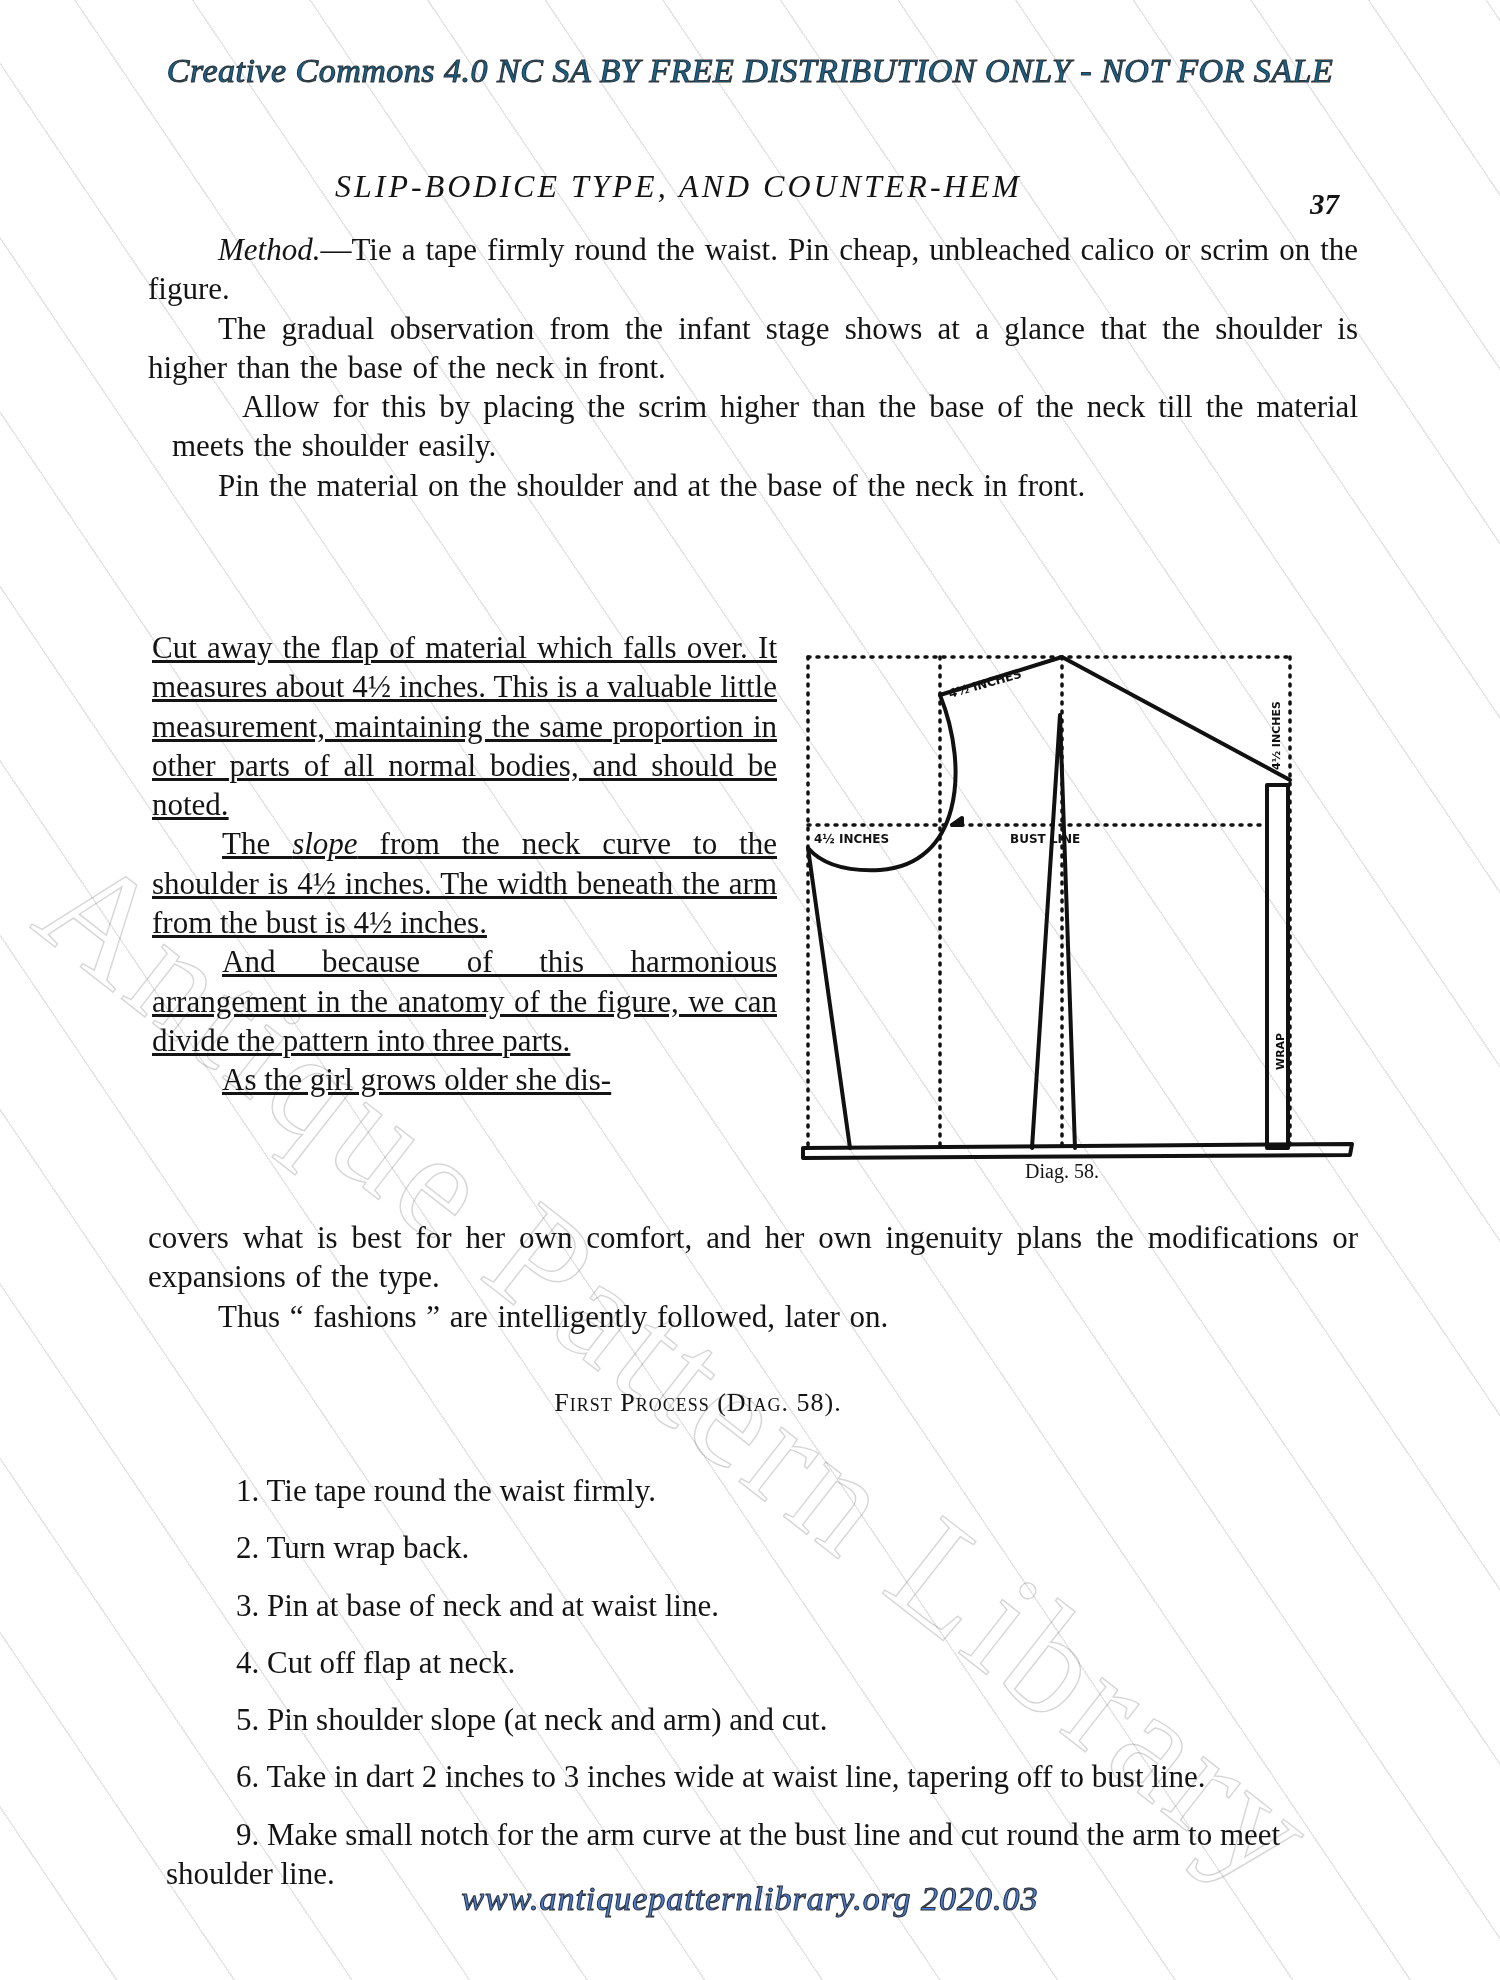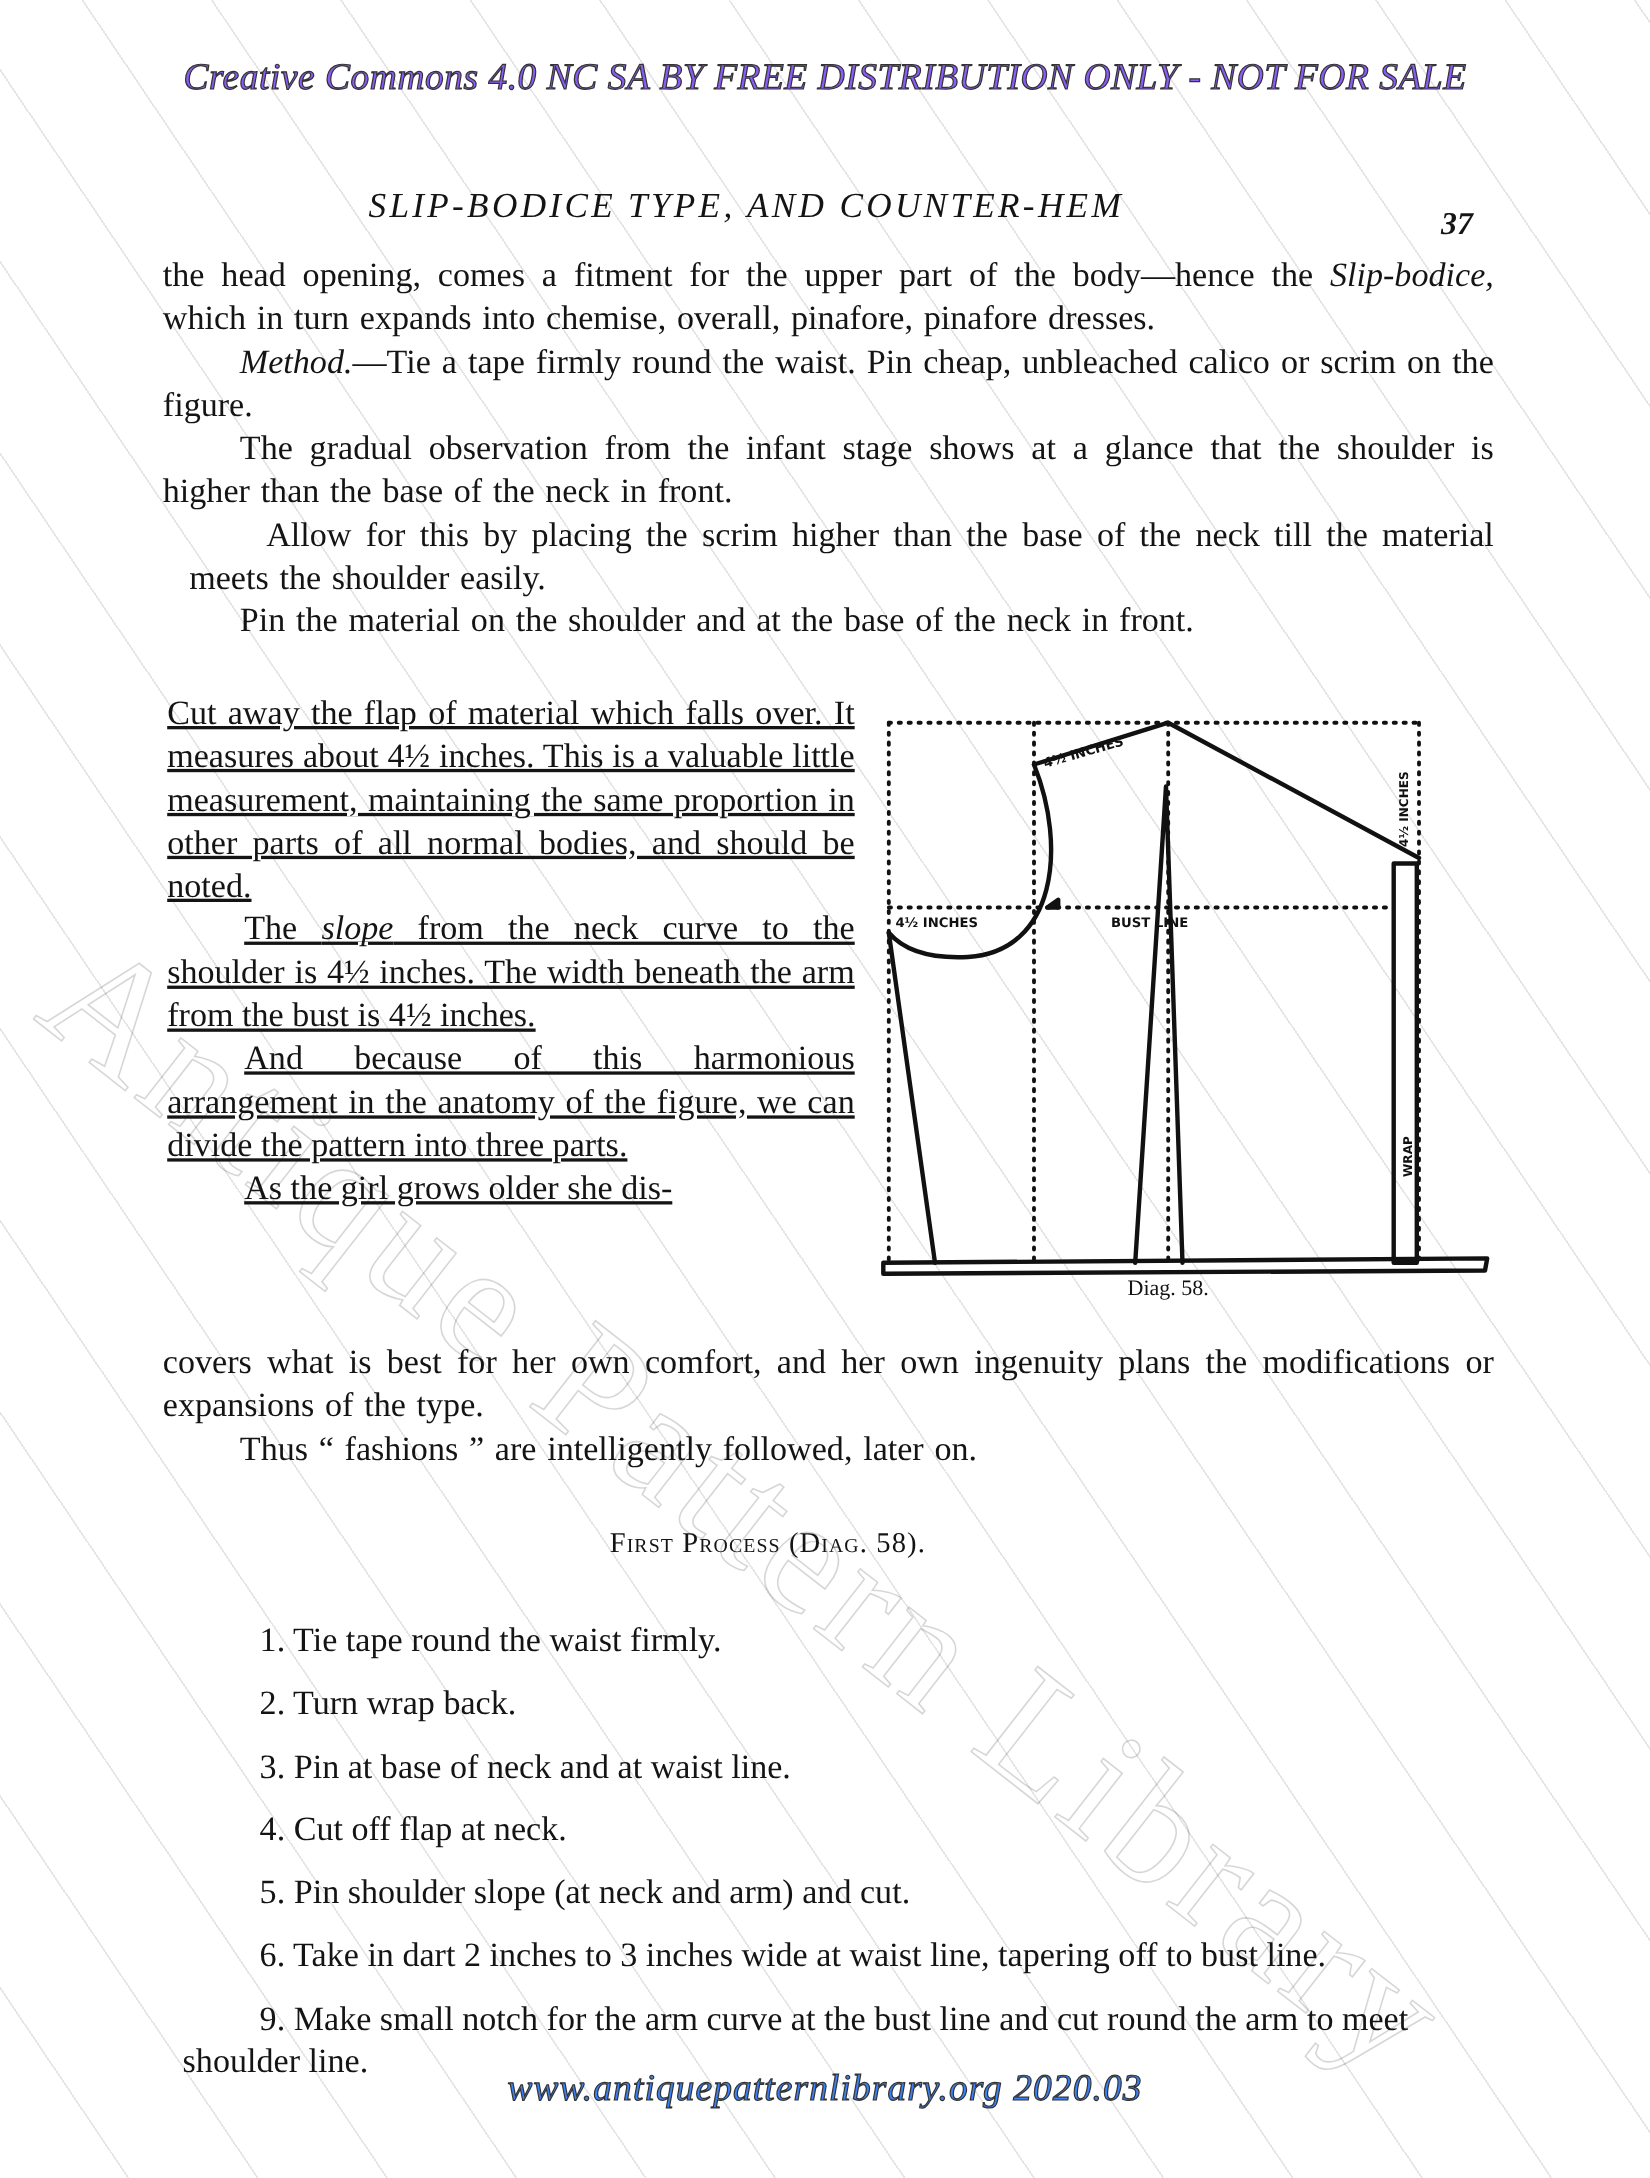--- a/index.html
+++ b/index.html
@@ -15,21 +15,21 @@
   .watermark-text {
     position:absolute; left:60px; top:800px; width:1600px;
     transform: rotate(38deg); transform-origin: left center;
     font-size:150px; font-family:"Liberation Serif", serif;
     color:transparent; -webkit-text-stroke:1.5px rgba(0,0,0,0.16);
     white-space:nowrap; pointer-events:none; letter-spacing:6px;
   }
   .cc-banner {
     position:absolute; top:52px; left:0; width:1500px; text-align:center;
     font-size:34px; font-style:italic; letter-spacing:0.5px;
-    color:#8b5cf6; -webkit-text-stroke:1.1px #333;
+    color:#0369a1; -webkit-text-stroke:1.1px #333;
     font-family:"Liberation Serif", serif;
   }
   .running-head {
     position:absolute; top:168px; left:335px; font-size:32px; font-style:italic;
     letter-spacing:3px; font-family:"Liberation Serif", serif;
   }
   .page-num { position:absolute; top:188px; left:1310px; font-size:29px; font-weight:bold;font-style:italic; }
   .body-text { position:absolute; left:148px; font-size:31px; line-height:39.3px; word-spacing:2px; }
   .p { margin:0; }
   .indent { text-indent:70px; }
@@ -54,21 +54,20 @@
 
 <div class="watermark-lines"></div>
 <div class="watermark-text">Antique Pattern Library</div>
 
 <div class="cc-banner">Creative Commons 4.0 NC SA BY FREE DISTRIBUTION ONLY - NOT FOR SALE</div>
 
 <div class="running-head">SLIP-BODICE TYPE, AND COUNTER-HEM</div>
 <div class="page-num">37</div>
 
 <div class="body-text" style="top:230px; width:1210px;">
-  <p class="p" style="text-align:justify;"><span>the head opening, comes a fitment for the upper part of the body—hence the </span><em>Slip-bodice,</em><span> which in turn expands into chemise, overall, pinafore, pinafore dresses.</span></p>
   <p class="p indent" style="text-align:justify;"><em>Method.</em><span>—Tie a tape firmly round the waist.  Pin cheap, unbleached calico or scrim on the figure.</span></p>
   <p class="p indent" style="text-align:justify;">The gradual observation from the infant stage shows at a glance that the shoulder is higher than the base of the neck in front.</p>
   <p class="p indent" style="text-align:justify;margin-left:24px;">Allow for this by placing the scrim higher than the base of the neck till the material meets the shoulder easily.</p>
   <p class="p indent">Pin the material on the shoulder and at the base of the neck in front.</p>
 </div>
 
 <div class="col-text">
   <p class="p">Cut away the flap of material which falls over.  It measures about 4½ inches.  This is a valuable little measurement, maintaining the same proportion in other parts of all normal bodies, and should be noted.</p>
   <p class="p indent"><span>The </span><em>slope</em><span> from the neck curve to the shoulder is 4½ inches.  The width beneath the arm from the bust is 4½ inches.</span></p>
   <p class="p indent">And because of this harmonious arrangement in the anatomy of the figure, we can divide the pattern into three parts.</p>

